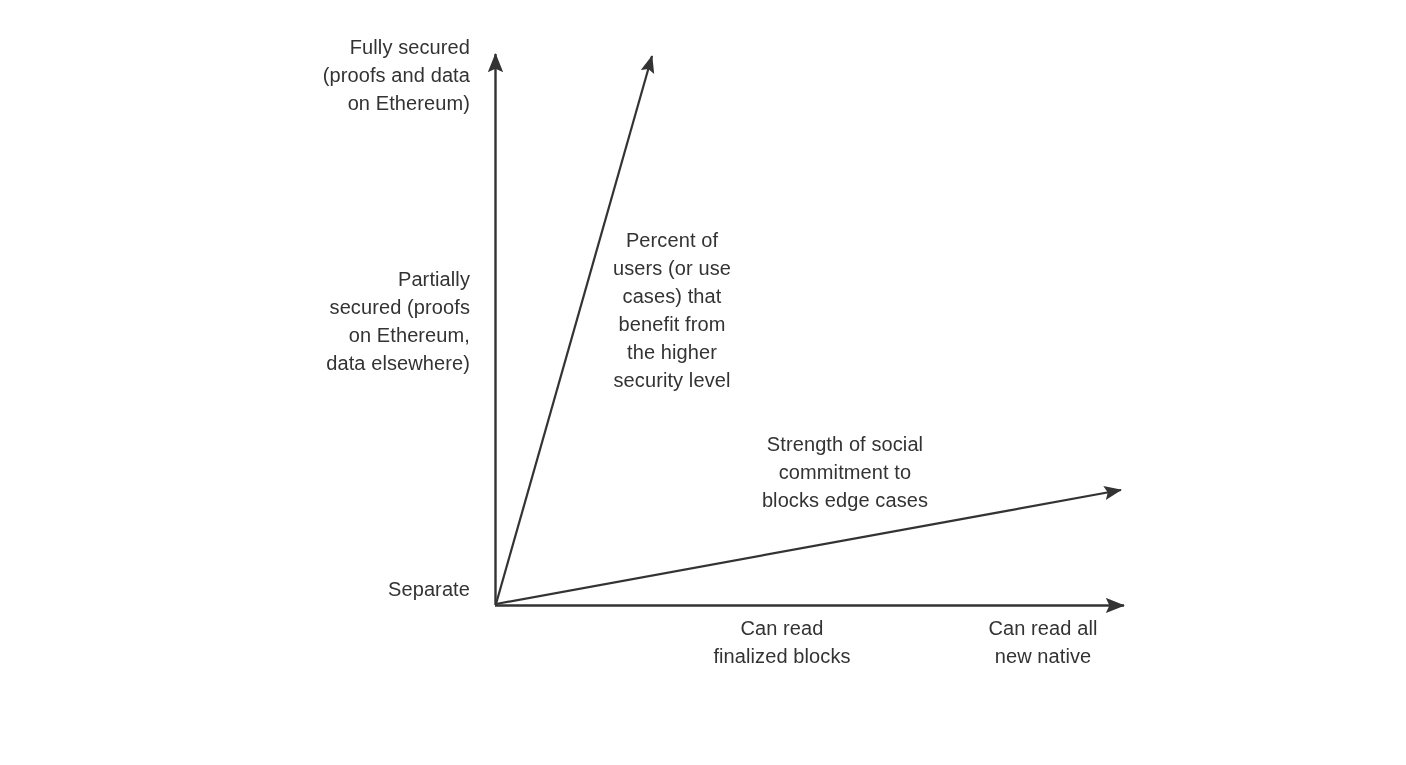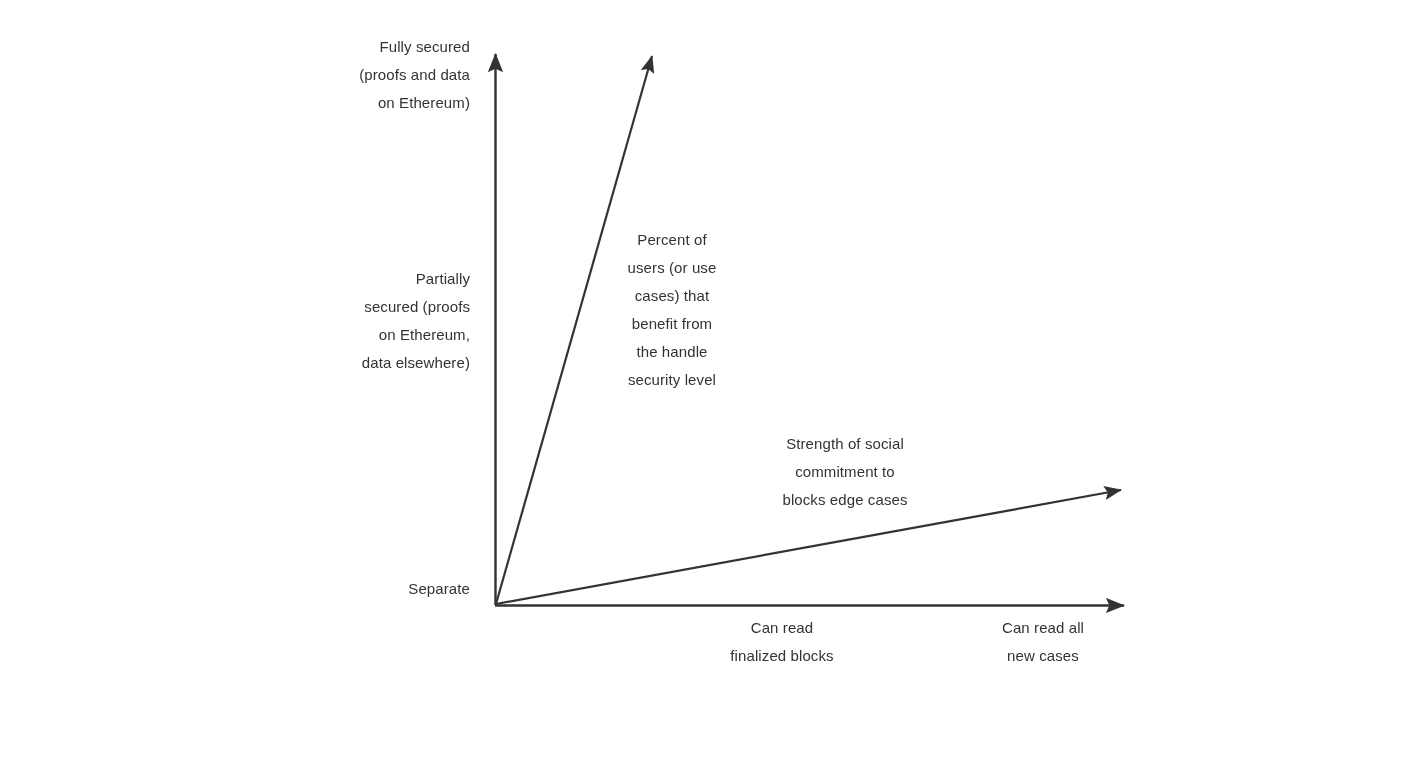--- a/index.html
+++ b/index.html
@@ -21,21 +21,21 @@
   #diagram-svg {
     position: absolute;
     left: 0;
     top: 0;
     width: 1406px;
     height: 765px;
   }
   .label {
     position: absolute;
     color: #333333;
-    font-size: 15px;
+    font-size: 20px;
     line-height: 28px;
     white-space: pre-line;
     letter-spacing: 0.1px;
   }
   
   .y-label {
     text-align: right;
     right: 936px; 
   }
   #y-label-fully   { top: 33px; }
@@ -95,27 +95,27 @@
 secured (proofs
 on Ethereum,
 data elsewhere)</div>
 
   <div class="label y-label" id="y-label-separate">Separate</div>
 
   <div class="label center-label" id="annotation-percent">Percent of
 users (or use
 cases) that
 benefit from
-the handle
+the higher
 security level</div>
 
   <div class="label center-label" id="annotation-strength">Strength of social
 commitment to
 blocks edge cases</div>
 
 
   <div class="label x-label" id="x-label-1">Can read
 finalized blocks</div>
 
   <div class="label x-label" id="x-label-2">Can read all
-new cases</div>
+new native</div>
 
 </div>
 
 </body></html>

